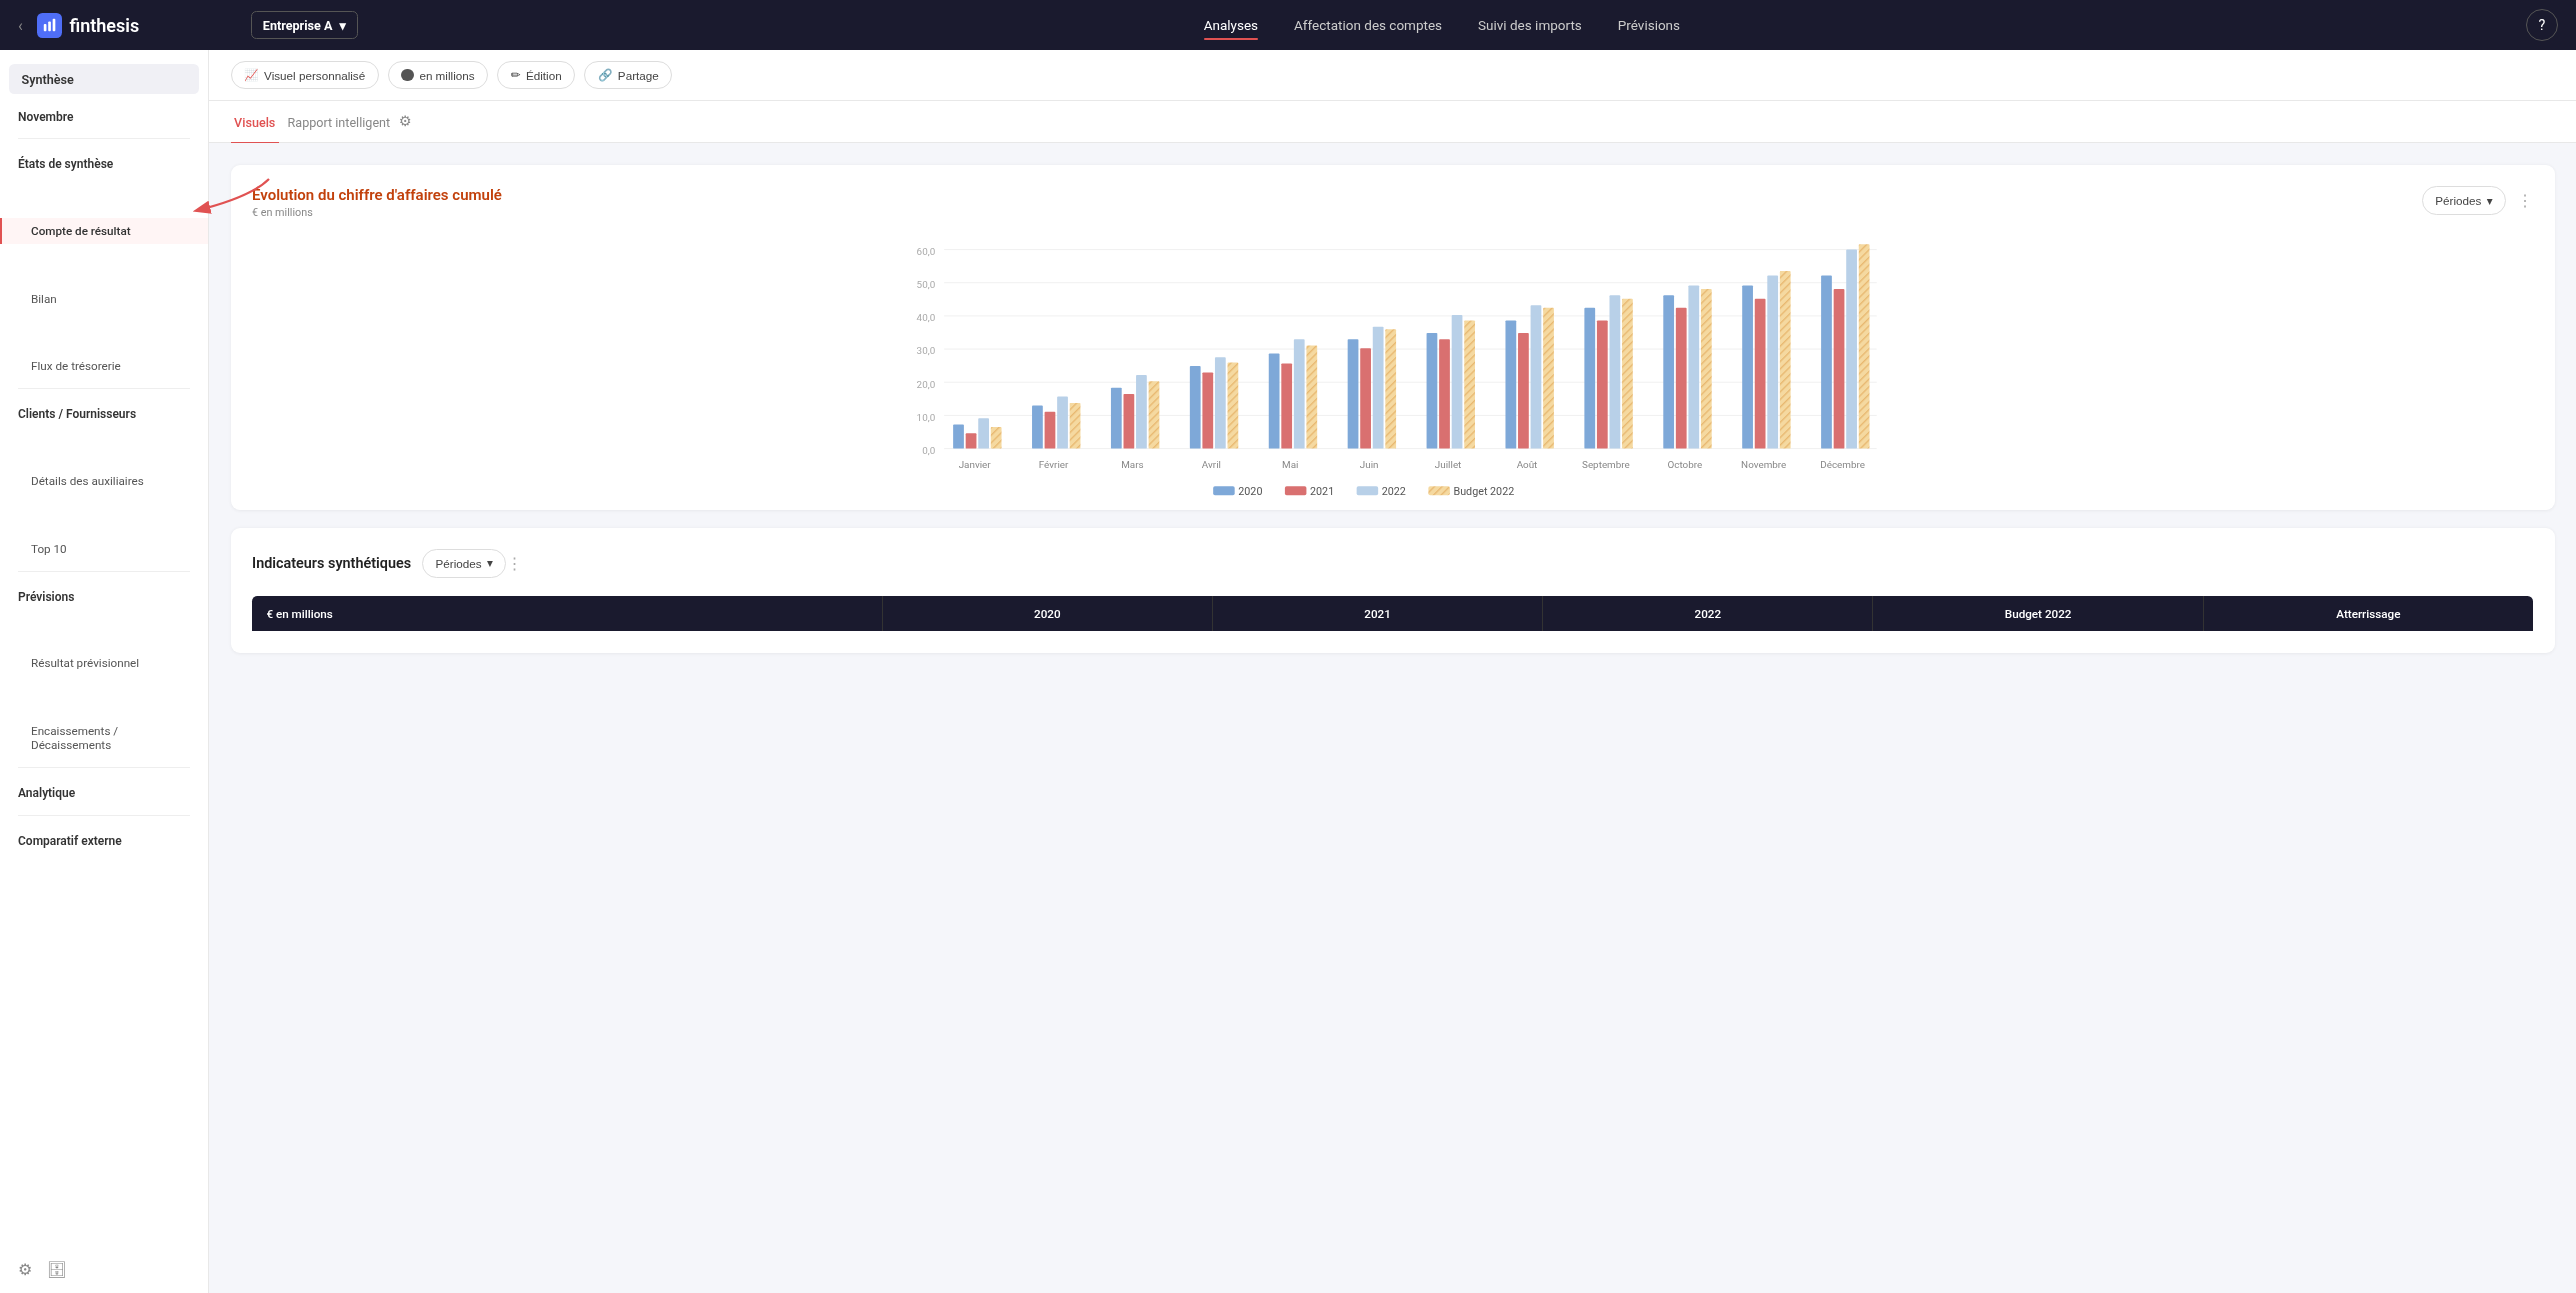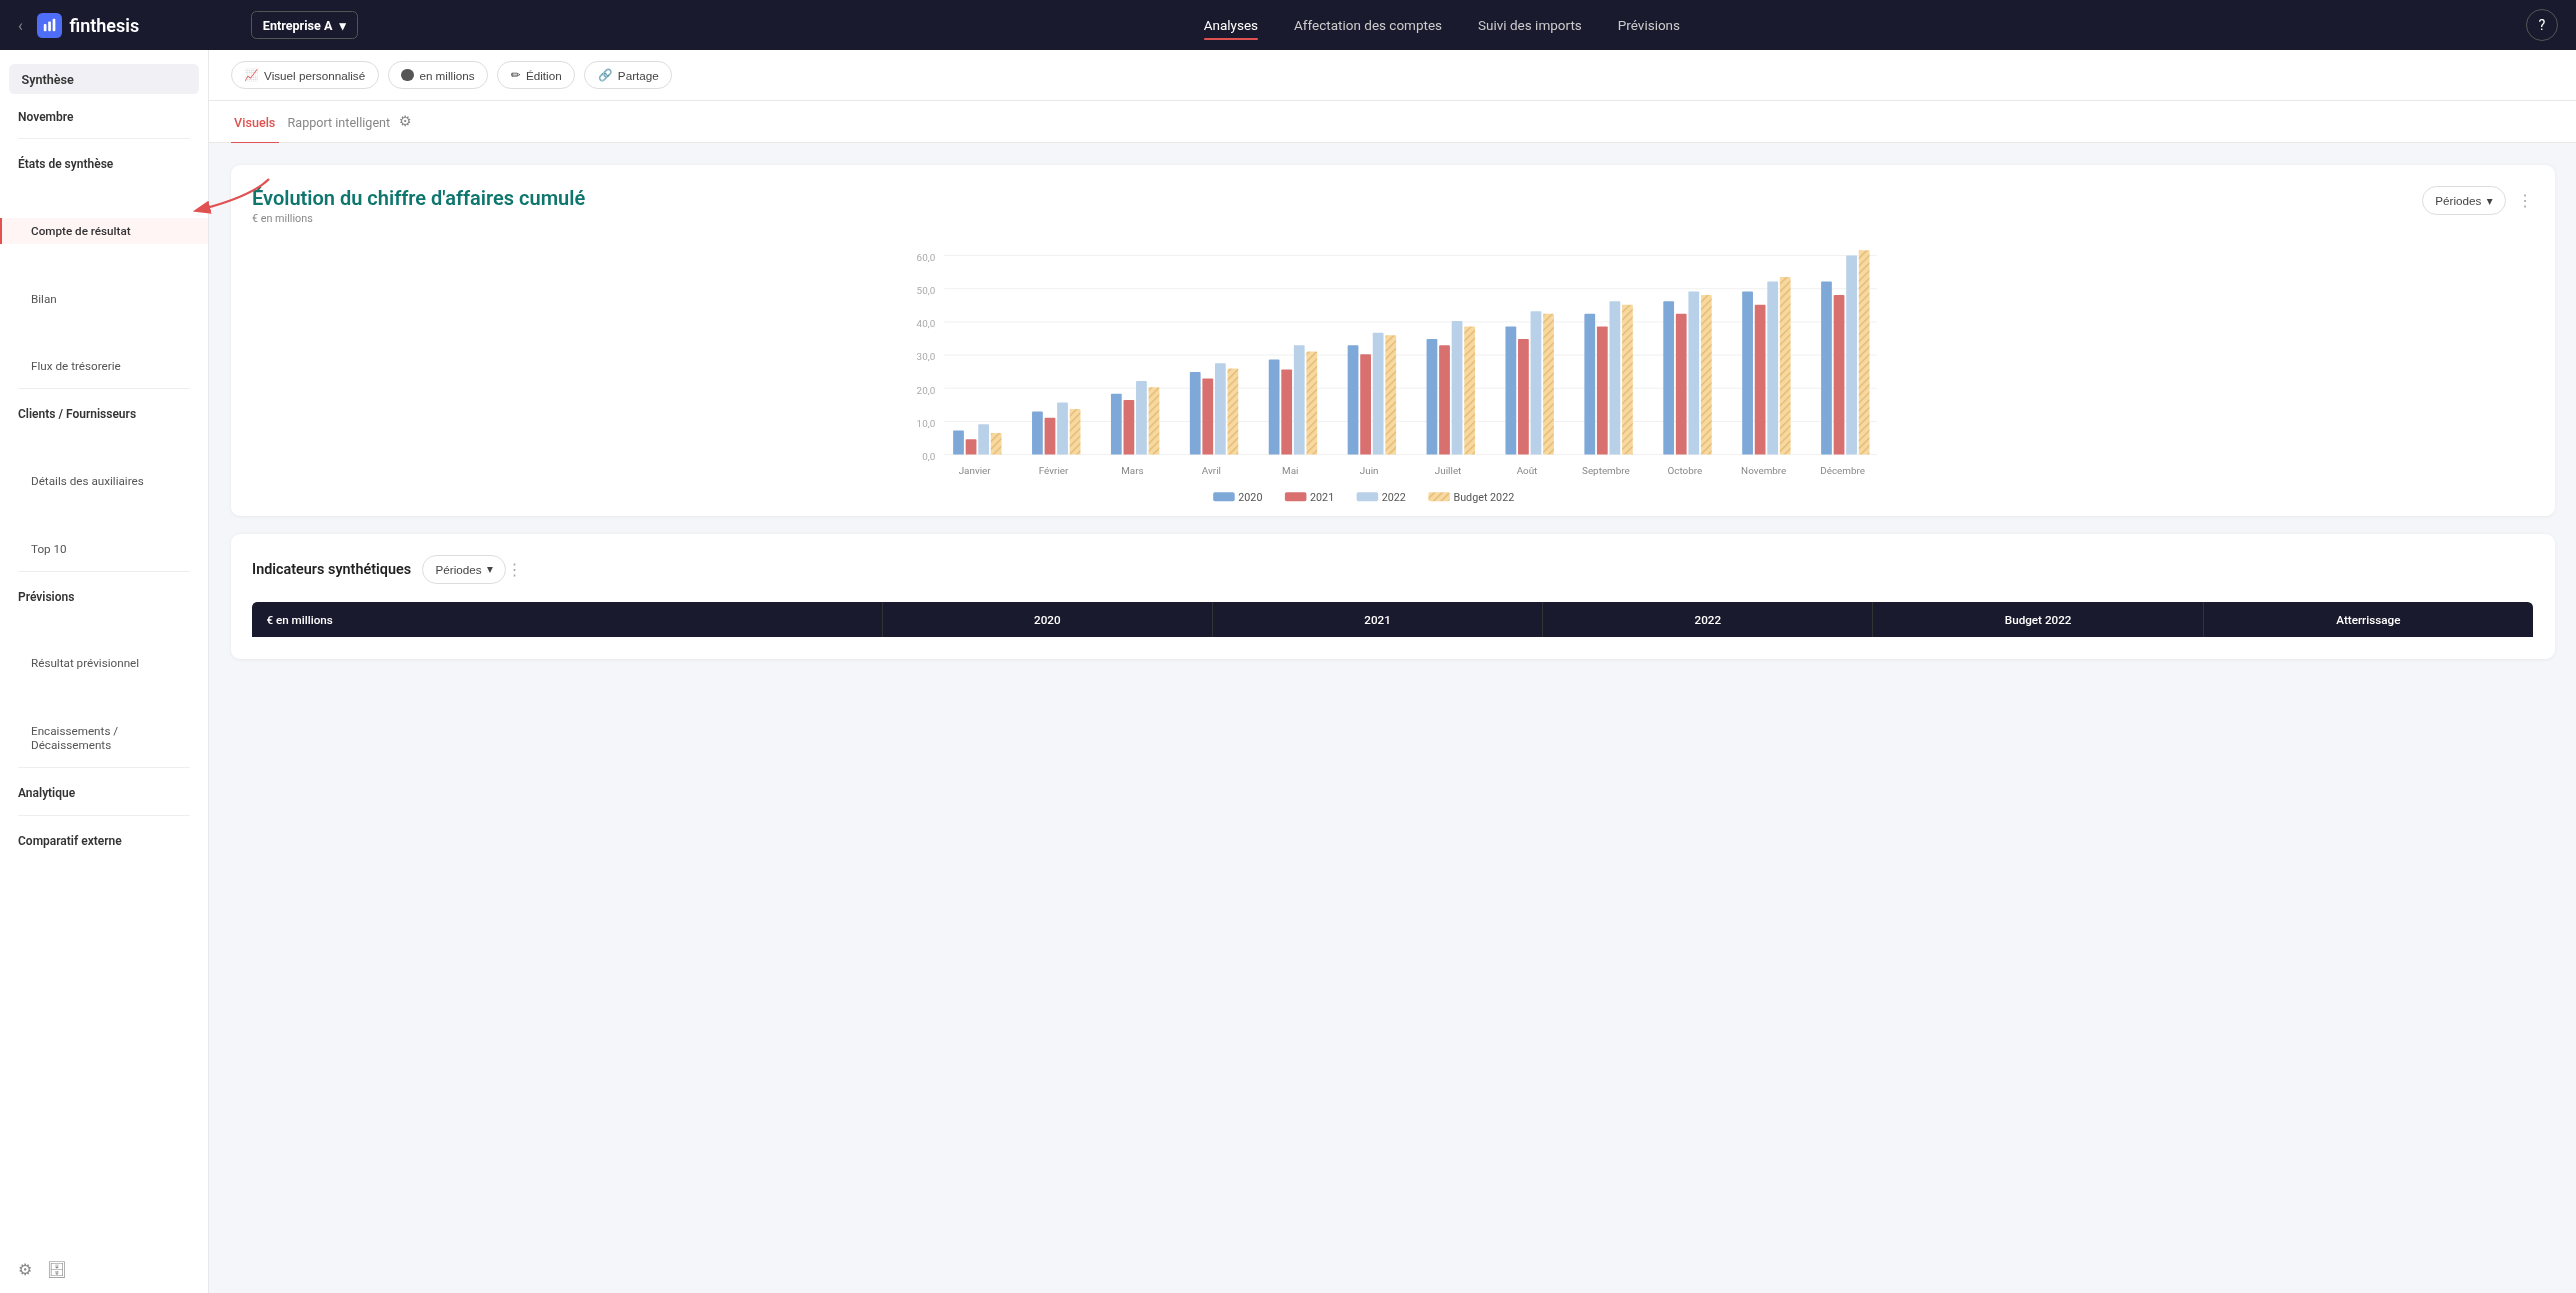--- a/index.html
+++ b/index.html
@@ -234,23 +234,23 @@
       box-shadow: 0 0.9px 3.6px rgba(0,0,0,0.06);
     }
 
     .chart-header {
       display: flex;
       align-items: flex-start;
       justify-content: space-between;
       margin-bottom: 18px;
     }
     .chart-title-area h3 {
-      font-size: 20px;
+      font-size: 15px;
       font-weight: 600;
-      color: #0f766e;
+      color: #c2410c;
     }
     .chart-subtitle {
       font-size: 10.8px;
       color: #888;
       margin-top: 1.8px;
     }
     .chart-header-right {
       display: flex;
       align-items: center;
       gap: 10.8px;

